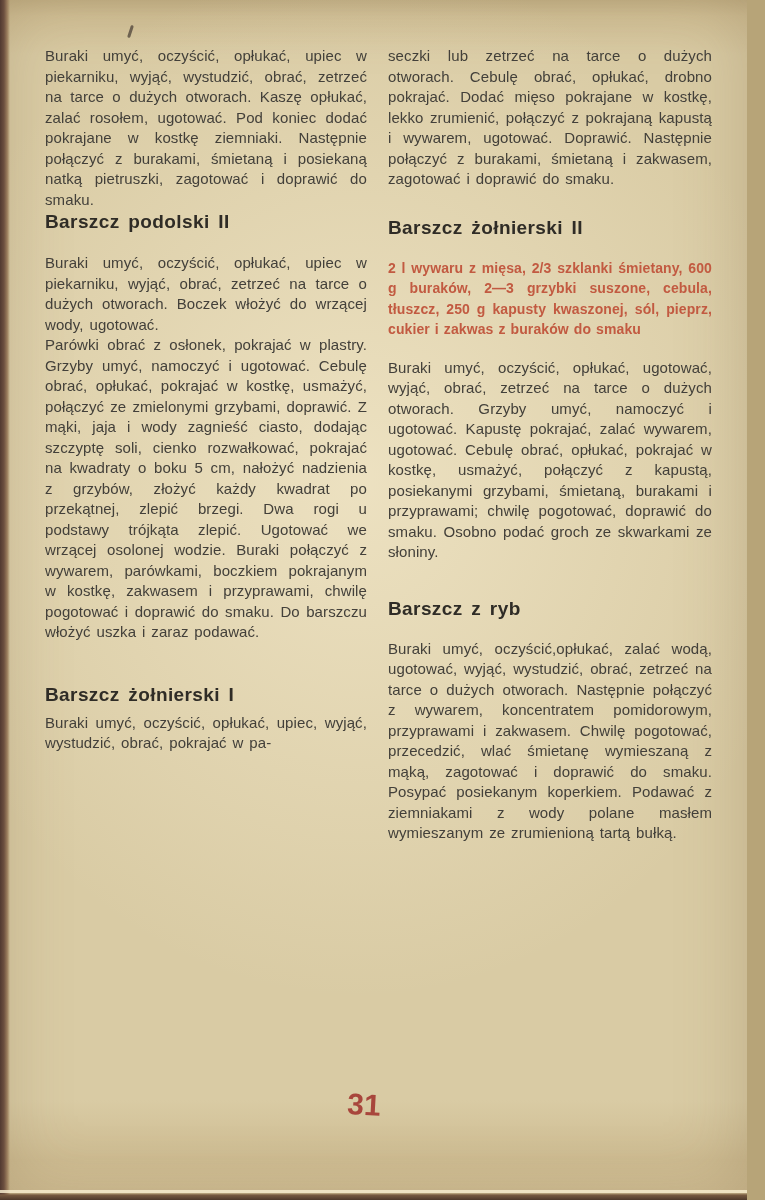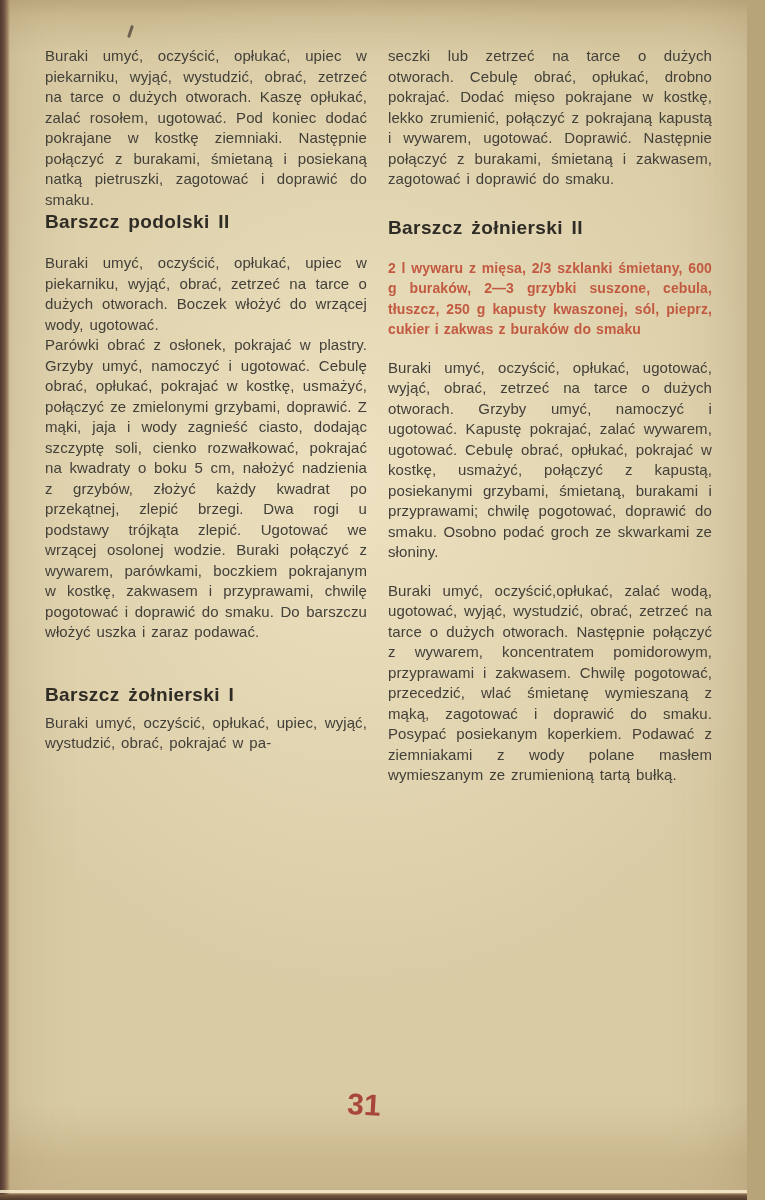--- a/index.html
+++ b/index.html
@@ -96,20 +96,21 @@
 
     <div class="col col-right">
       <p class="body-text">seczki lub zetrzeć na tarce o dużych otworach. Cebulę obrać, opłukać, drobno pokrajać. Dodać mięso pokrajane w kostkę, lekko zrumienić, połączyć z pokrajaną kapustą i wywarem, ugotować. Doprawić. Następnie połączyć z burakami, śmietaną i zakwasem, zagotować i doprawić do smaku.</p>
 
       <h2 class="recipe-title mt26">Barszcz żołnierski II</h2>
 
       <p class="ingredients mt18">2 l wywaru z mięsa, 2/3 szklanki śmietany, 600 g buraków, 2—3 grzybki suszone, cebula, tłuszcz, 250 g kapusty kwaszonej, sól, pieprz, cukier i zakwas z buraków do smaku</p>
 
       <p class="body-text mt18">Buraki umyć, oczyścić, opłukać, ugotować, wyjąć, obrać, zetrzeć na tarce o dużych otworach. Grzyby umyć, namoczyć i ugotować. Kapustę pokrajać, zalać wywarem, ugotować. Cebulę obrać, opłukać, pokrajać w kostkę, usmażyć, połączyć z kapustą, posiekanymi grzybami, śmietaną, burakami i przyprawami; chwilę pogotować, doprawić do smaku. Osobno podać groch ze skwarkami ze słoniny.</p>
 
+      <h2 class="recipe-title mt34">Barszcz z ryb</h2>
 
 
       <p class="body-text mt18">Buraki umyć, oczyścić,opłukać, zalać wodą, ugotować, wyjąć, wystudzić, obrać, zetrzeć na tarce o dużych otworach. Następnie połączyć z wywarem, koncentratem pomidorowym, przyprawami i zakwasem. Chwilę pogotować, przecedzić, wlać śmietanę wymieszaną z mąką, zagotować i doprawić do smaku. Posypać posiekanym koperkiem. Podawać z ziemniakami z wody polane masłem wymieszanym ze zrumienioną tartą bułką.</p>
     </div>
 
   </div>
 
 
   <div class="page-number">31</div>
 

